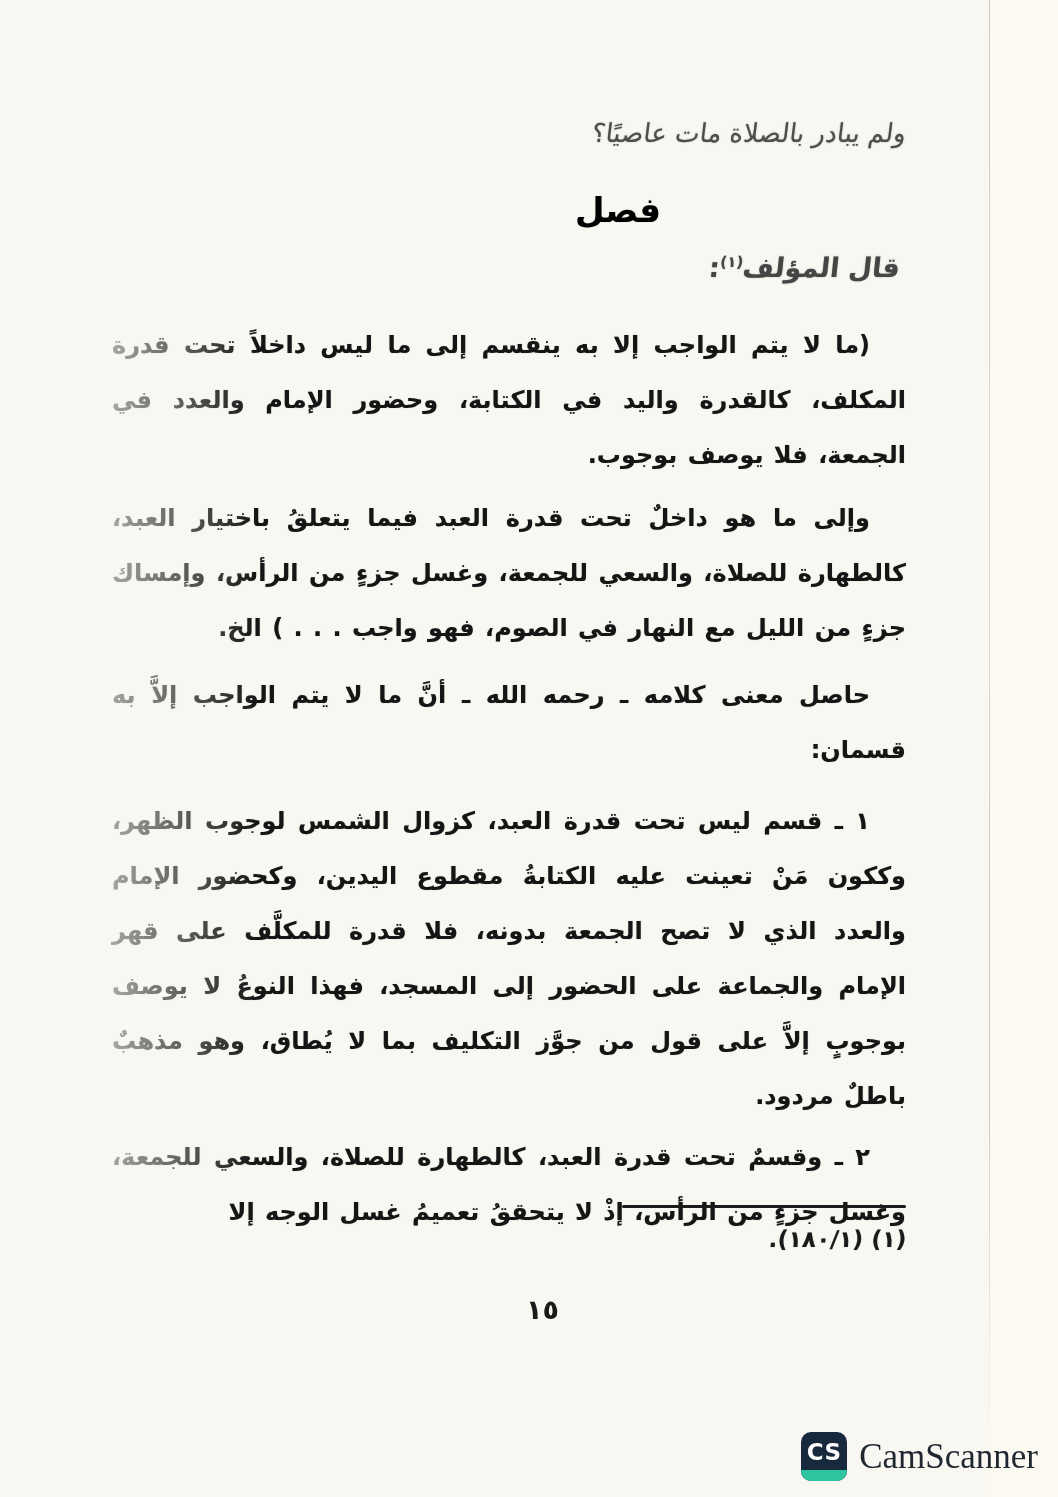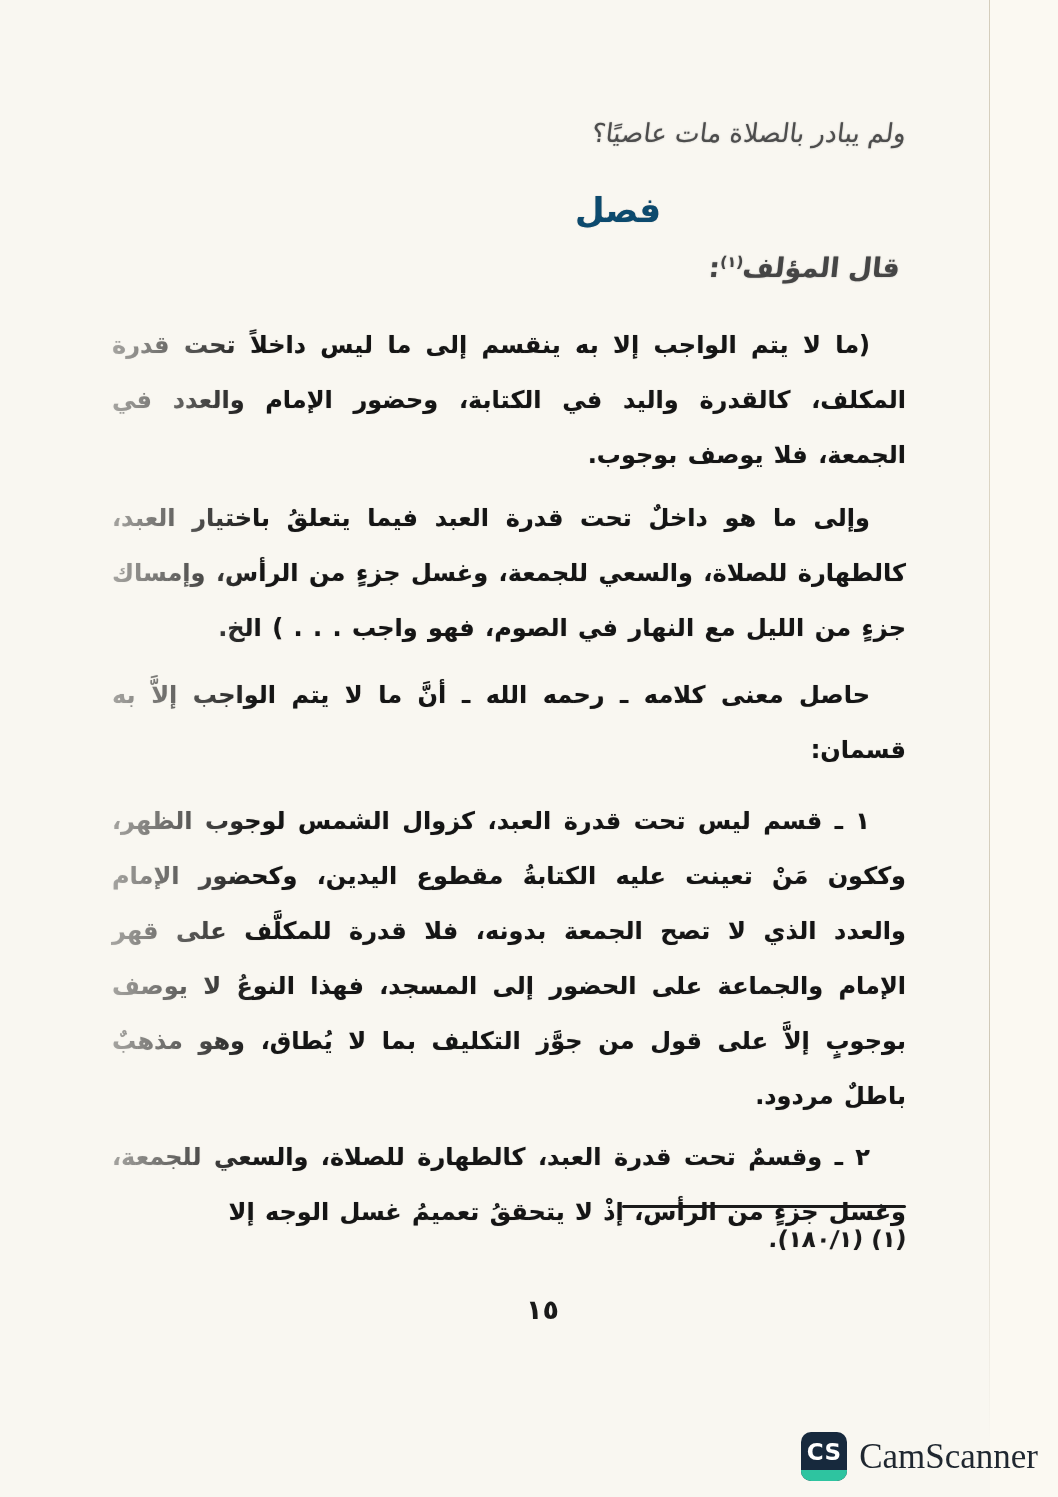--- a/index.html
+++ b/index.html
@@ -38,21 +38,21 @@
     transform: skewX(-7deg);
     text-shadow: 0 0 1.5px rgba(70,70,70,0.5);
     white-space: nowrap;
   }
   .section-title {
     position: absolute;
     top: 190px; left: 575px;
     direction: rtl;
     font-size: 34px;
     font-weight: bold;
-    color: #0c4a6e;
+    color: #000000;
   }
   .author-line {
     position: absolute;
     top: 252px; right: 158px;
     direction: rtl;
     font-size: 27px;
     font-weight: bold;
     color: #454545;
     transform: skewX(-6deg);
     text-shadow: 0 0 1.5px rgba(60,60,60,0.45);

